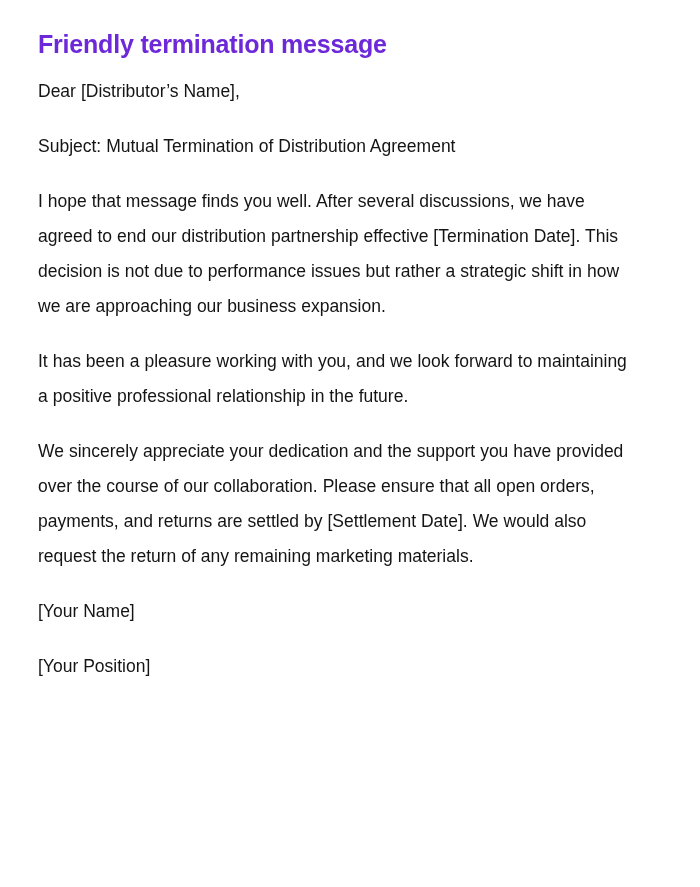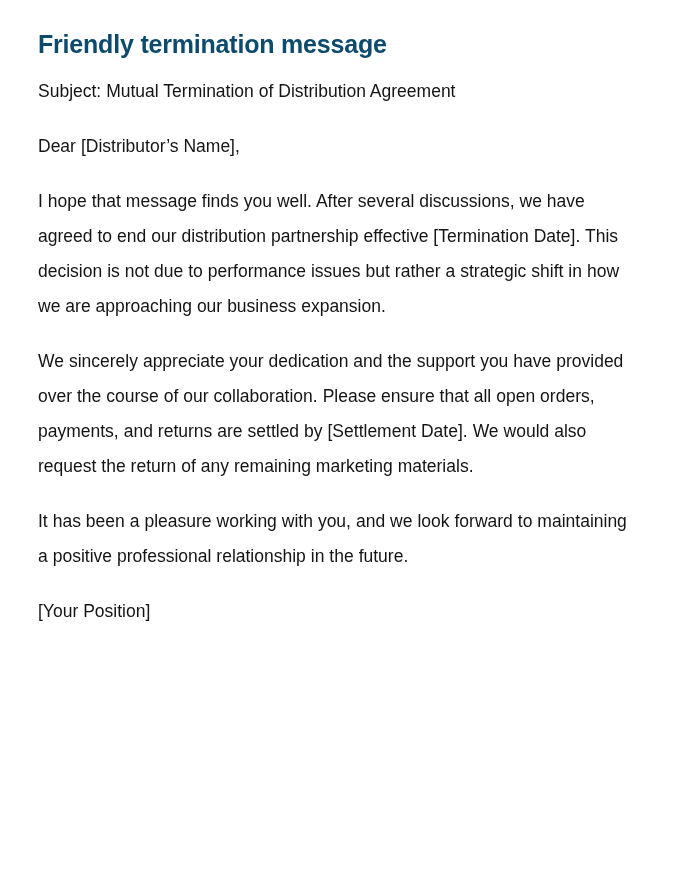--- a/index.html
+++ b/index.html
@@ -19,21 +19,21 @@
     width: 700px;
     min-height: 887px;
     padding: 20px 72px 20px 38px;
     background: #ffffff;
   }
   .doc-title {
     font-size: 25px;
     font-weight: bold;
     line-height: 32px;
     letter-spacing: -0.2px;
-    color: #0c4a6e;
+    color: #6d28d9;
     margin: 8px 0 14px 0;
   }
   .para {
     font-size: 17.5px;
     line-height: 35px;
     color: #141414;
     margin: 0 0 20px 0;
     max-width: 592px;
     text-align: left;
     word-spacing: 0.1px;
@@ -42,27 +42,28 @@
     margin-bottom: 8px;
   }
 </style>
 </head>
 <body>
 
 <div class="page">
 
   <h1 class="doc-title">Friendly termination message</h1>
 
+  <p class="para">Dear [Distributor’s Name],</p>
+
   <p class="para">Subject: Mutual Termination of Distribution Agreement</p>
-
-  <p class="para">Dear [Distributor’s Name],</p>
 
   <p class="para">I hope that message finds you well. After several discussions, we have agreed to end our distribution partnership effective [Termination Date]. This decision is not due to performance issues but rather a strategic shift in how we are approaching our business expansion.</p>
 
+  <p class="para">It has been a pleasure working with you, and we look forward to maintaining a positive professional relationship in the future.</p>
+
   <p class="para">We sincerely appreciate your dedication and the support you have provided over the course of our collaboration. Please ensure that all open orders, payments, and returns are settled by [Settlement Date]. We would also request the return of any remaining marketing materials.</p>
 
-  <p class="para">It has been a pleasure working with you, and we look forward to maintaining a positive professional relationship in the future.</p>
 
-
+  <p class="para">[Your Name]</p>
 
   <p class="para">[Your Position]</p>
 
 </div>
 
 </body></html>

